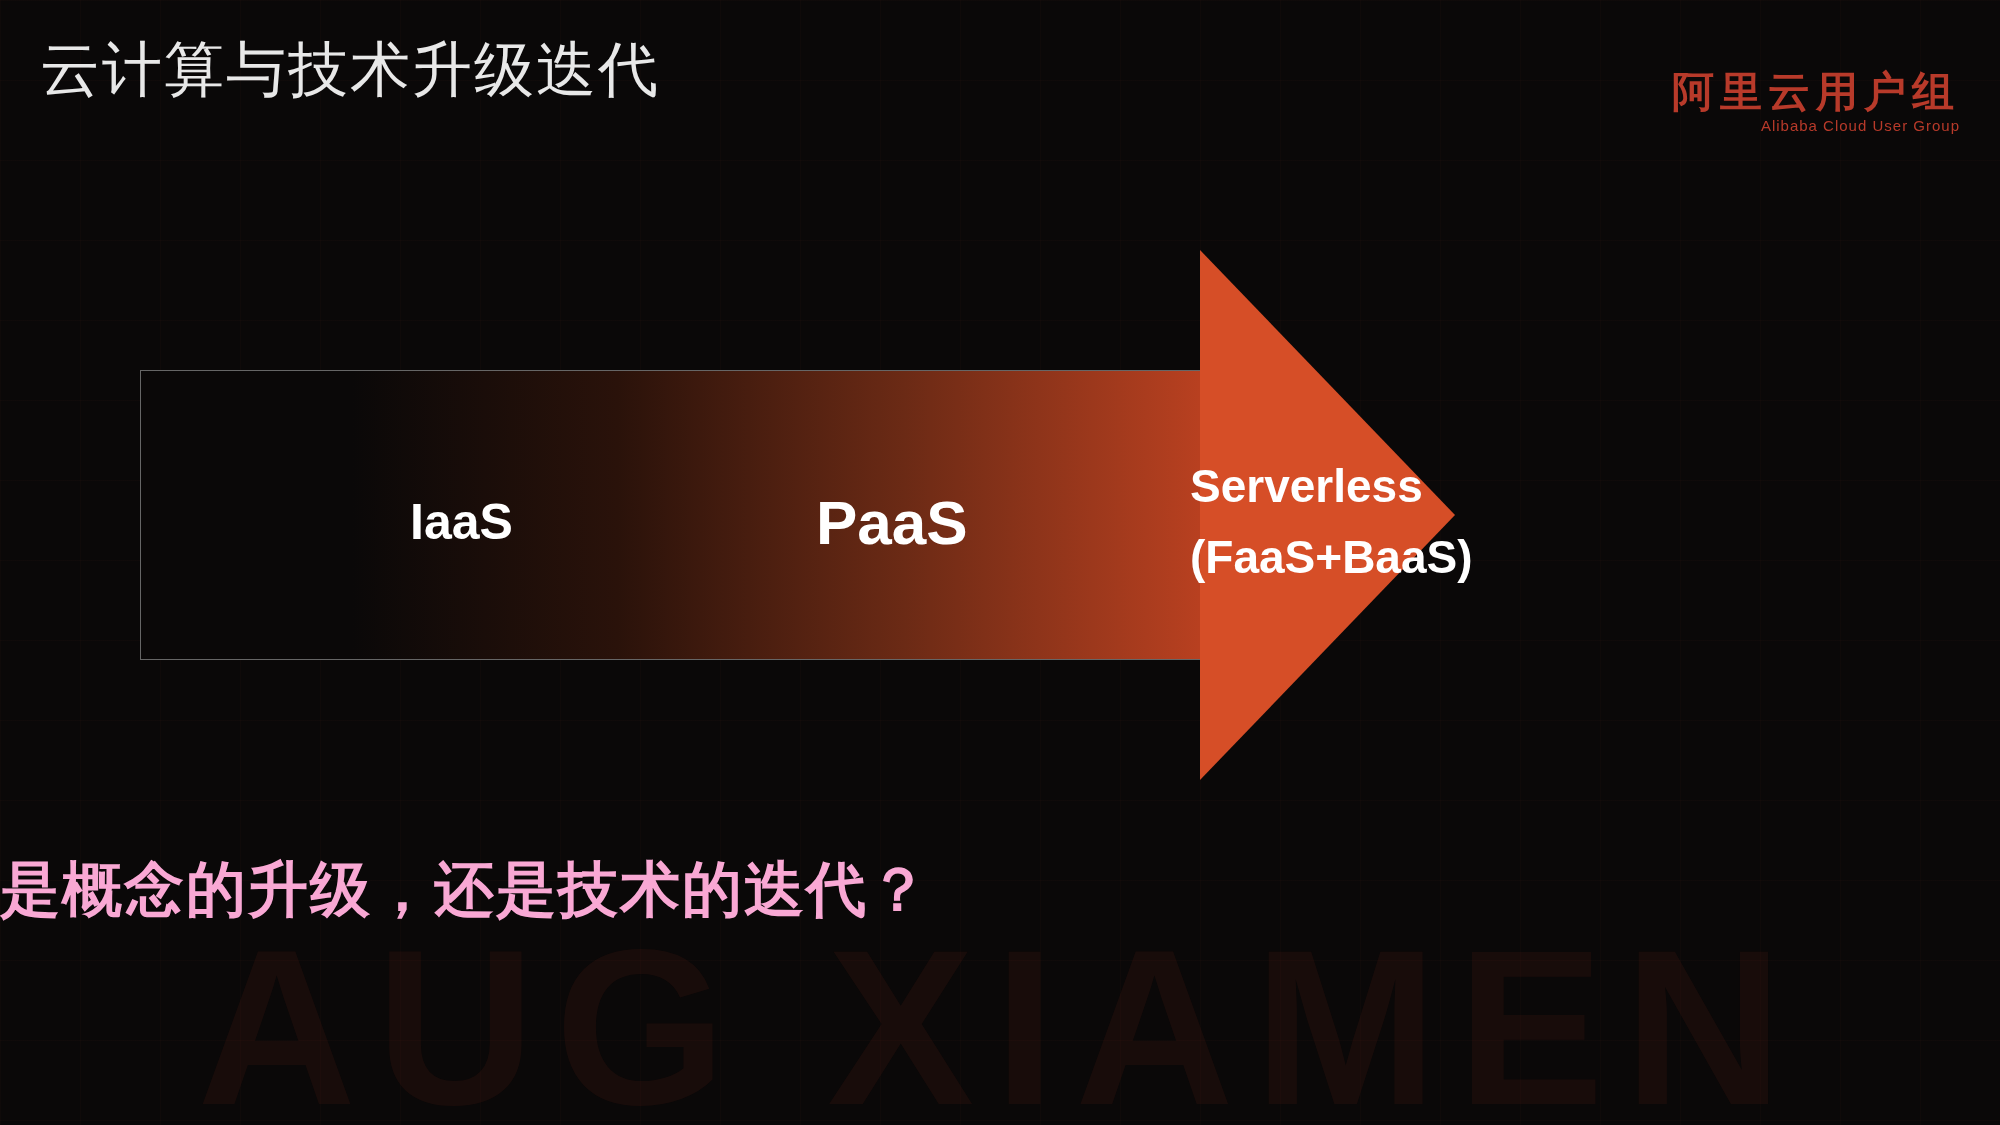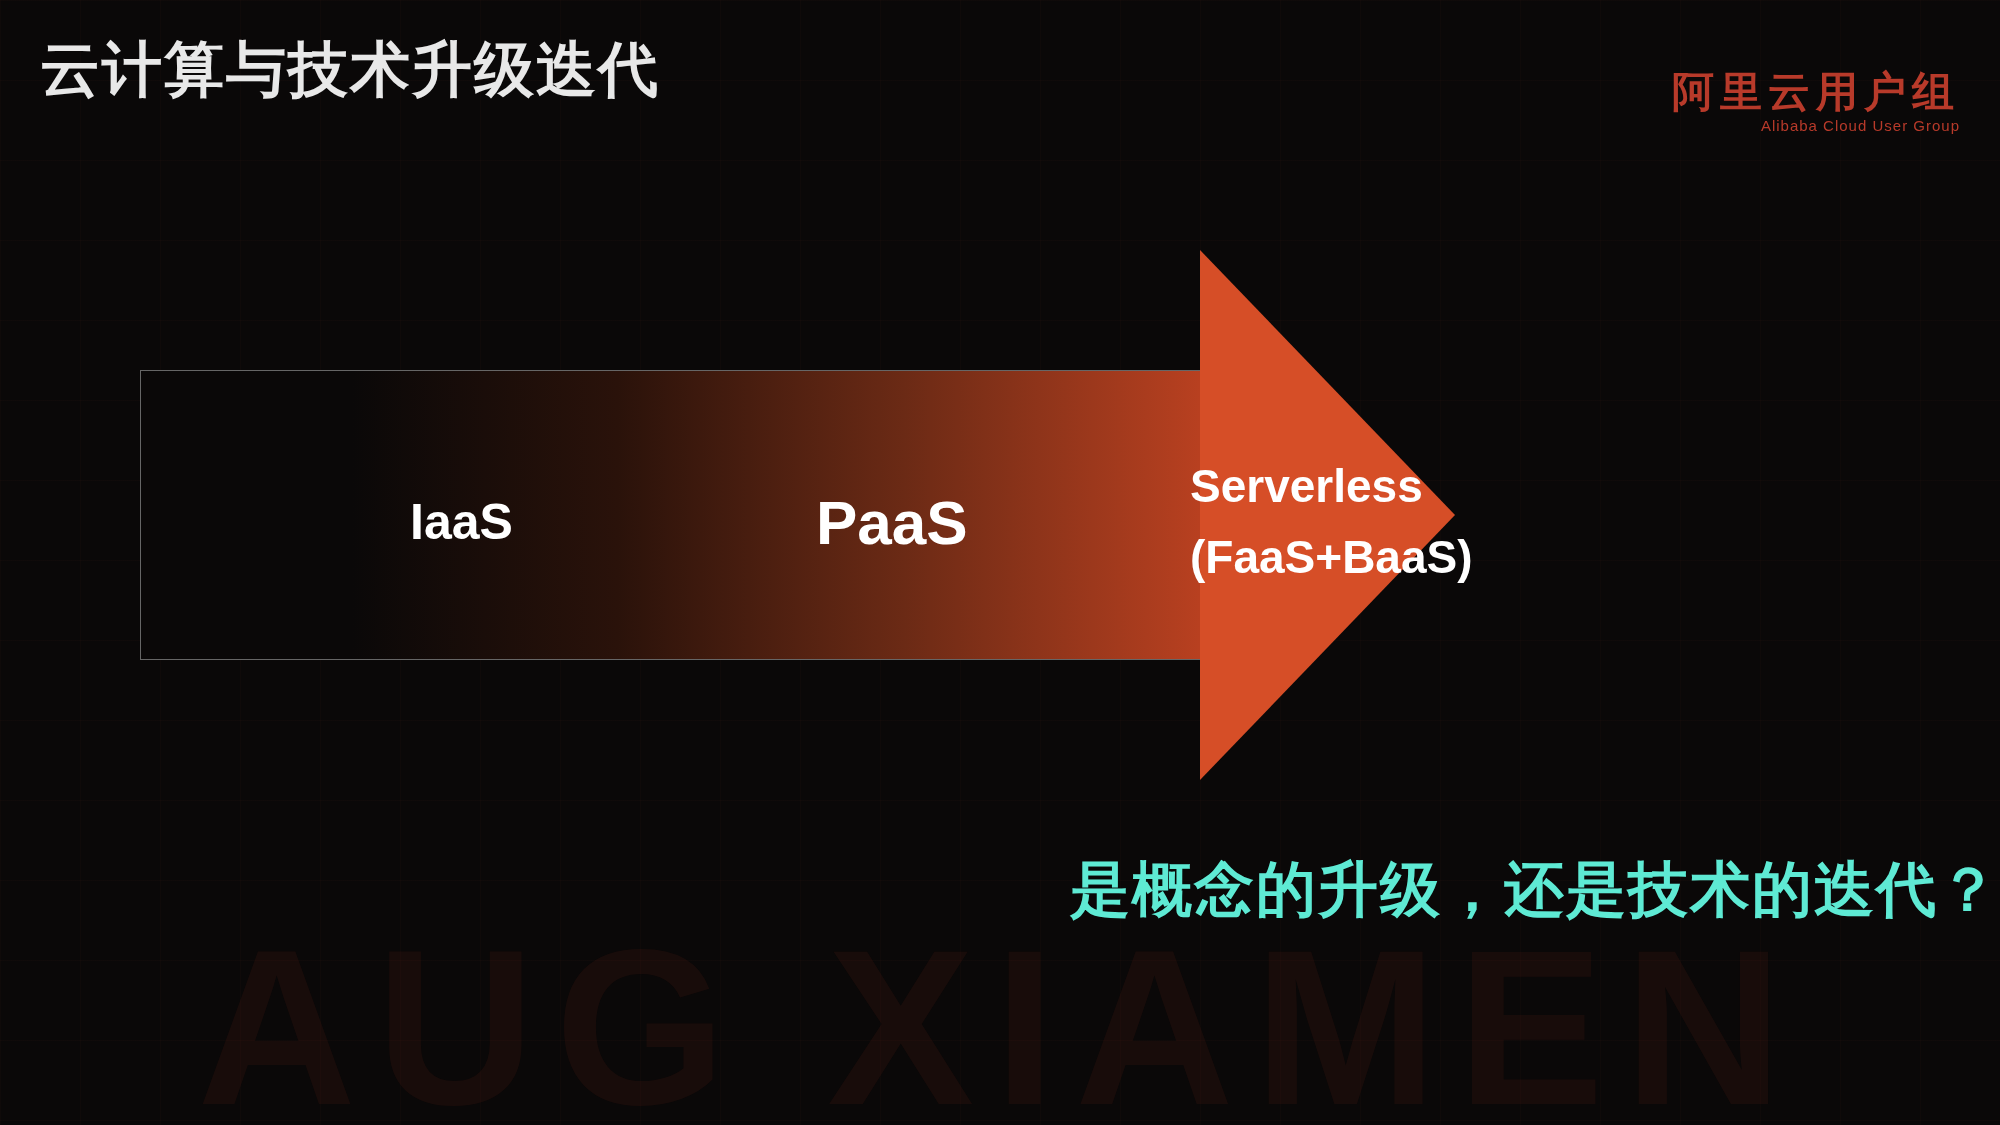--- a/index.html
+++ b/index.html
@@ -19,21 +19,21 @@
         linear-gradient(90deg, rgba(80,40,30,0.08) 1px, transparent 1px);
       background-size: 80px 80px;
       pointer-events: none;
     }
     .title {
       position: absolute;
       top: 30px;
       left: 40px;
       color: #e8e8e8;
       font-size: 60px;
-      font-weight: 700;
+      font-weight: 400;
       letter-spacing: 2px;
     }
     .logo {
       position: absolute;
       top: 22px;
       right: 40px;
       text-align: right;
       line-height: 1.2;
       margin-top: 45px;
     }
@@ -102,22 +102,22 @@
       position: absolute;
       left: 1050px;
       text-align: left;
       font-size: 46px;
       line-height: 1.55;
     }
     .question {
       position: absolute;
       top: 850px;
       width: 2000px;
-      text-align: right;
-      color: #5eead4;
+      text-align: left;
+      color: #f9a8d4;
       font-size: 60px;
       font-weight: 700;
       letter-spacing: 2px;
     }
     .watermark {
       position: absolute;
       bottom: -30px;
       width: 2000px;
       text-align: center;
       color: rgba(155, 50, 30, 0.10);

